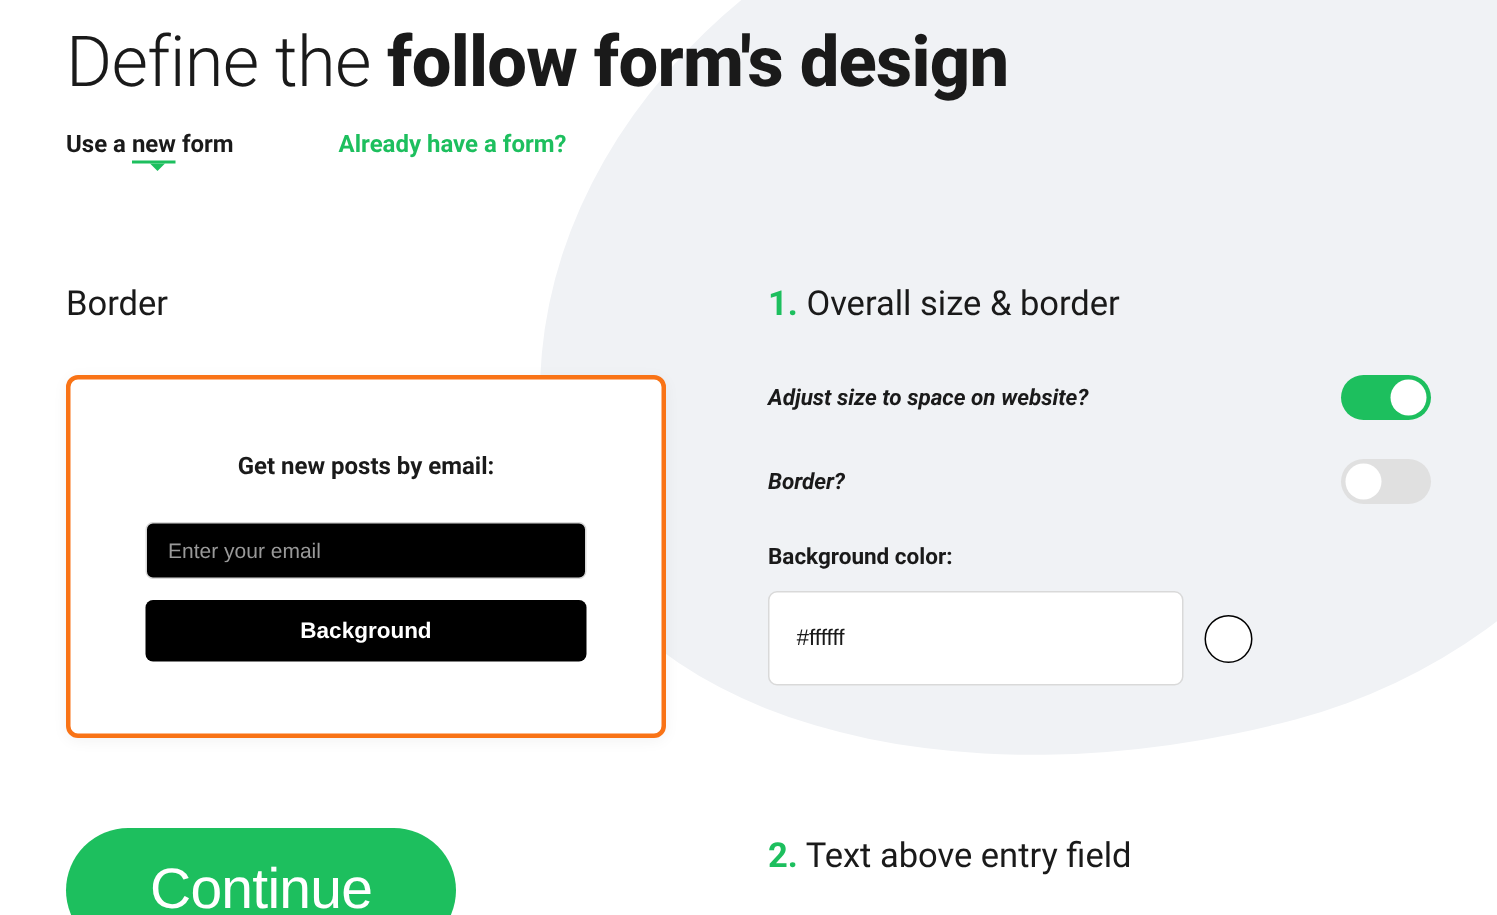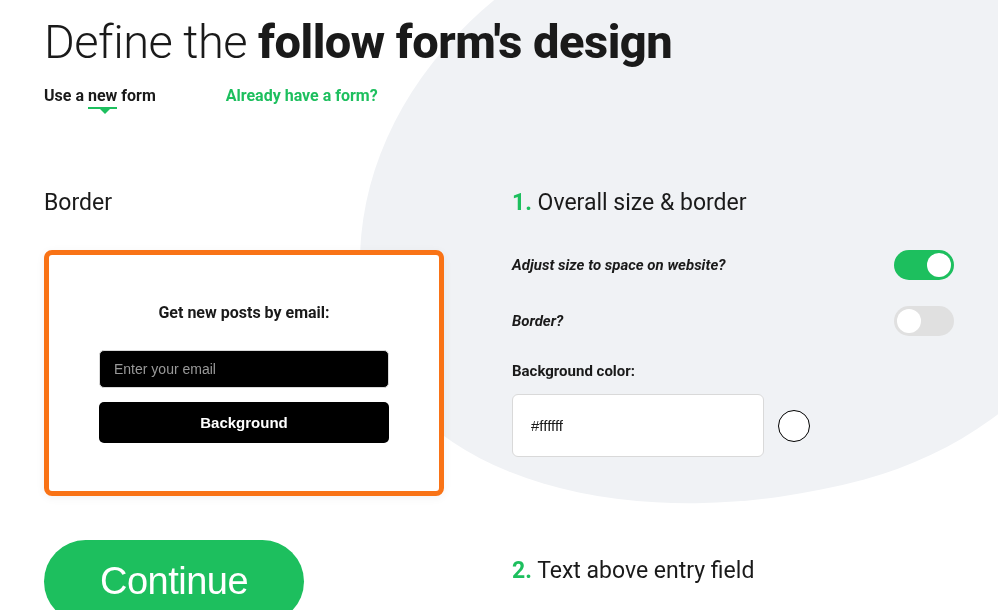--- a/index.html
+++ b/index.html
@@ -87,26 +87,26 @@
       font-weight: 400;
       color: #1a1a1a;
       margin-bottom: 34px;
     }
     .section-title .num {
       color: #1DBF5E;
       font-weight: 700;
     }
     .preview-card {
       background: #fff;
-      border: 5px solid #f97316;
+      border: 3px solid #f97316;
       border-radius: 8px;
       padding: 48px 50px 48px 50px;
       box-shadow: 0 2px 10px rgba(0,0,0,0.05);
       text-align: center;
-      margin-bottom: 44px;
+      margin-bottom: 60px;
     }
     .preview-heading {
       font-size: 16px;
       font-weight: 700;
       color: #1a1a1a;
       margin-bottom: 28px;
     }
     .preview-input {
       width: 100%;
       padding: 10px 14px;
@@ -191,21 +191,21 @@
       color: #1a1a1a;
       margin-bottom: 14px;
       display: block;
     }
     .color-row {
       display: flex;
       align-items: center;
       gap: 14px;
     }
     .color-input {
-      width: 252px;
+      width: 277px;
       padding: 22px 18px;
       border: 1px solid #d9d9d9;
       border-radius: 6px;
       font-size: 15px;
       color: #1a1a1a;
     }
     .color-swatch {
       width: 32px;
       height: 32px;
       border: 1px solid #000;

